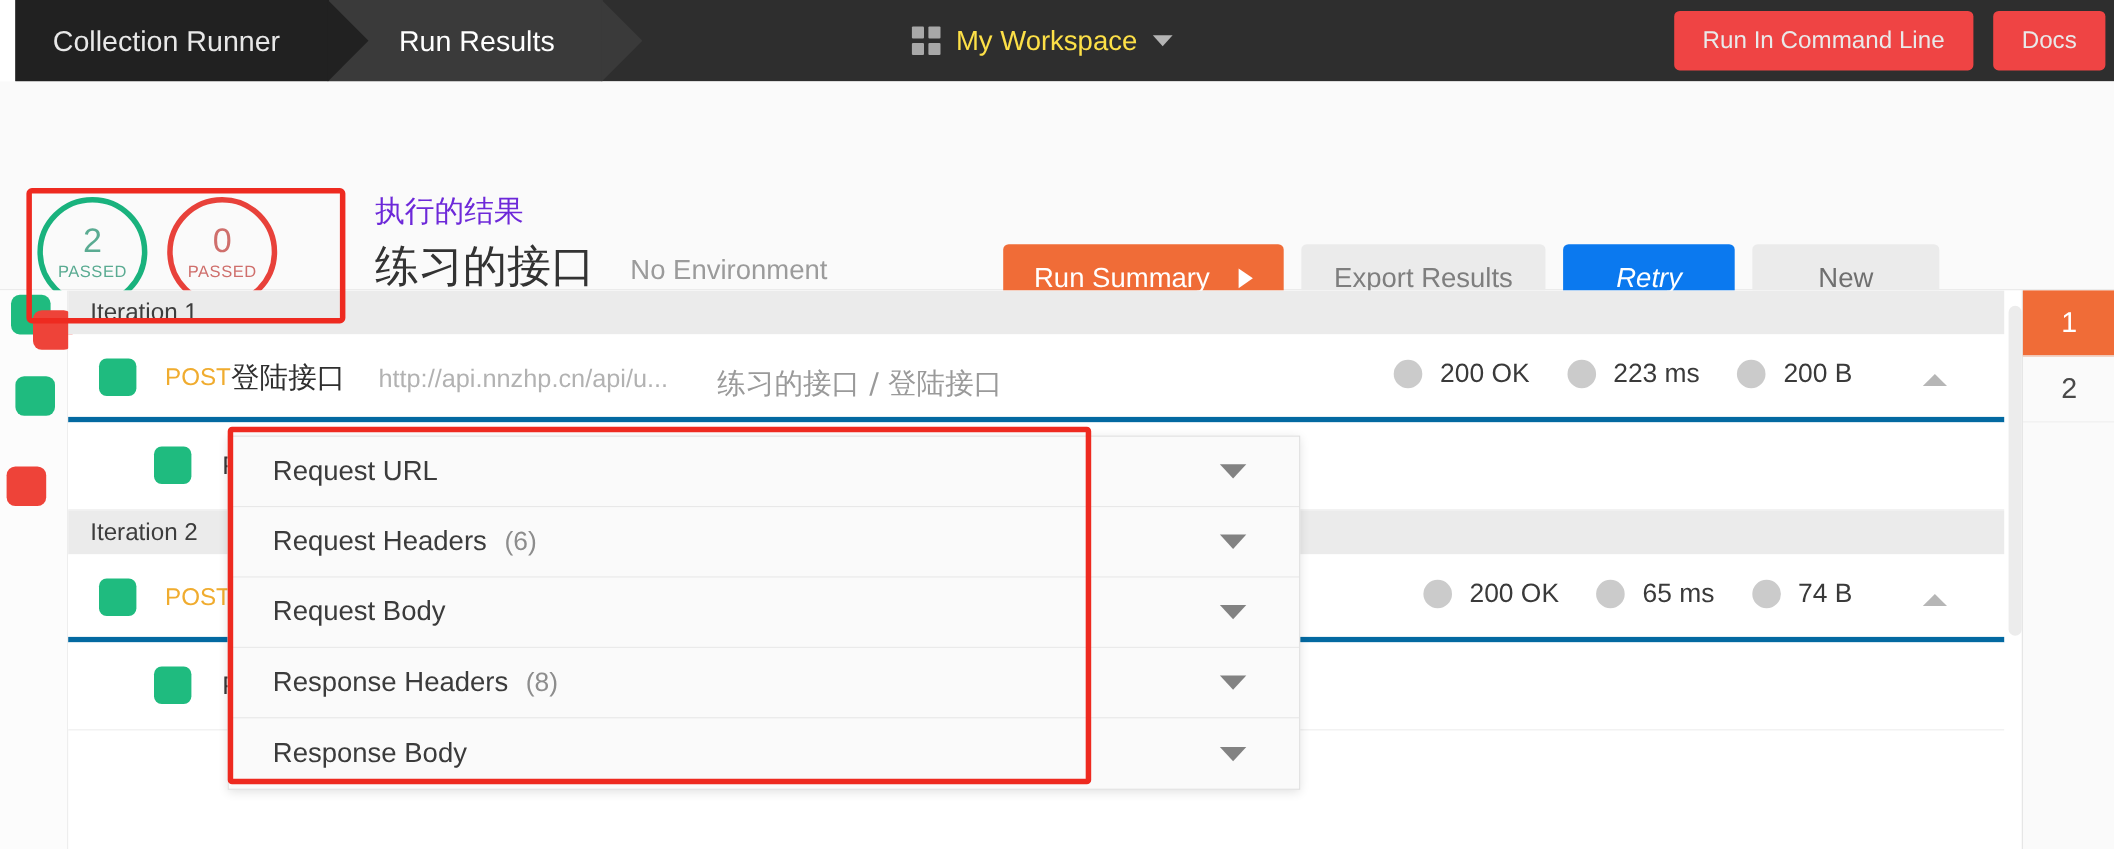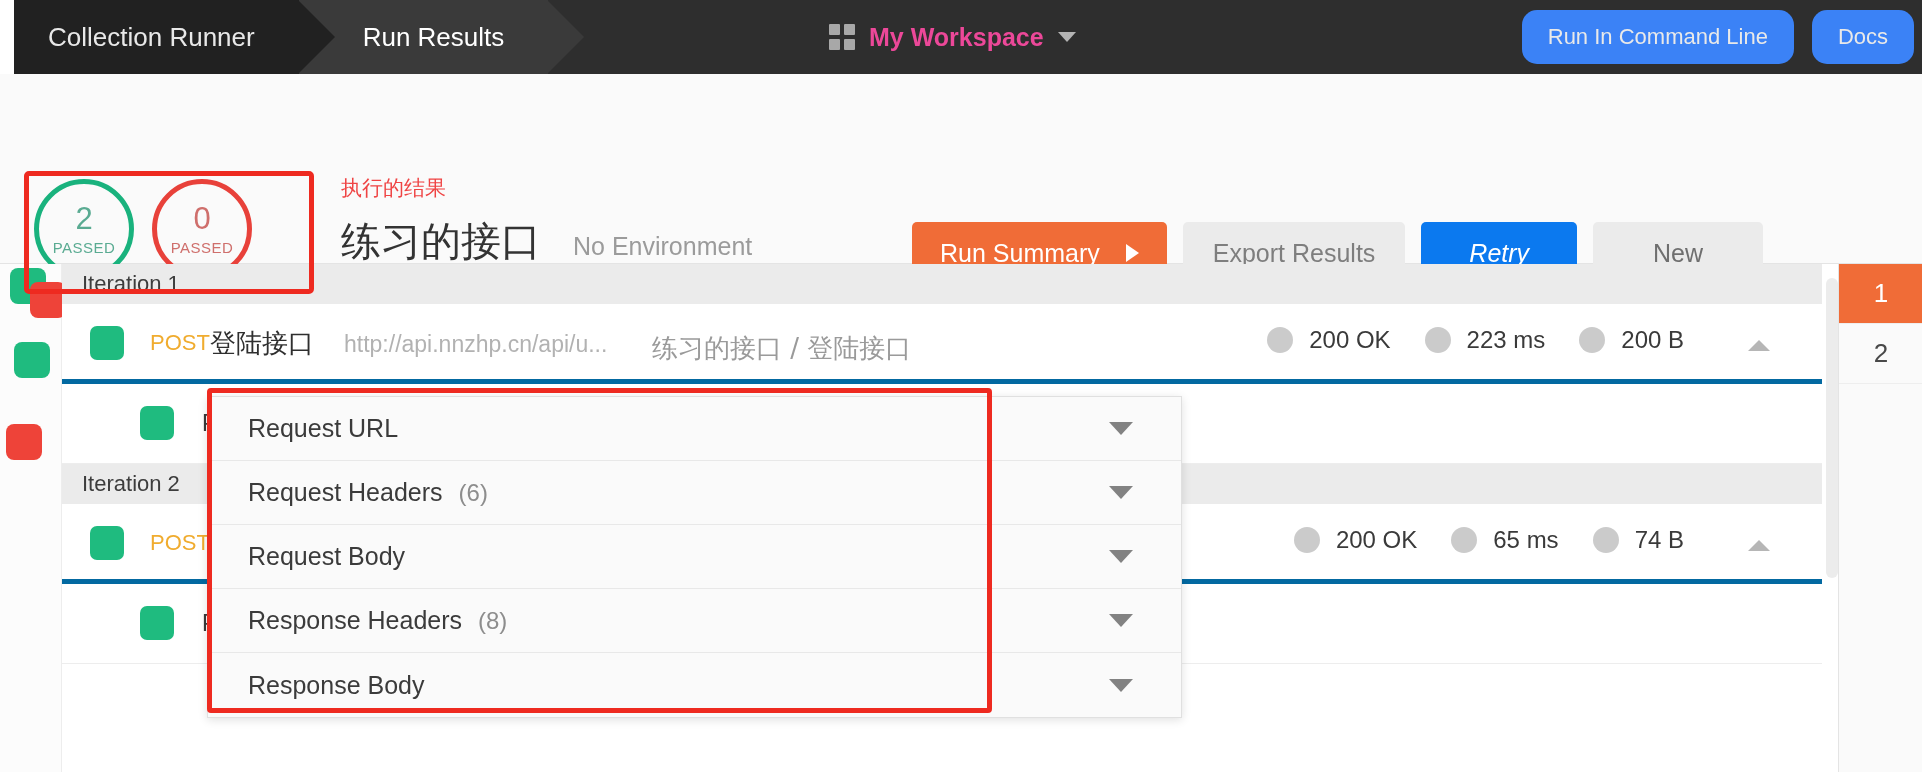--- a/index.html
+++ b/index.html
@@ -35,32 +35,32 @@
 
   .workspace {
     position: absolute; left: 815px; top: 0; height: 74px;
     display: flex; align-items: center; gap: 14px; cursor: pointer;
   }
   .grid-icon {
     display: grid; grid-template-columns: 11px 11px; grid-template-rows: 11px 11px;
     gap: 4px;
   }
   .grid-icon i { display: block; background: #a8a8a8; border-radius: 1px; }
-  .ws-label { color: #ec4899; font-size: 25px; font-weight: bold; }
+  .ws-label { color: #fde047; font-size: 25px; }
   .caret-down-sm {
     width: 0; height: 0; border-left: 9px solid transparent;
     border-right: 9px solid transparent; border-top: 10px solid #b4b4b4;
   }
 
   .topbar-right {
     position: absolute; right: 22px; top: 0; height: 74px;
     display: flex; align-items: center; gap: 18px;
   }
   .dark-btn {
-    background: #3b82f6; color: #e9e9e9; border: none; border-radius: 15px;
+    background: #ef4444; color: #e9e9e9; border: none; border-radius: 5px;
     font-size: 22px; padding: 14px 26px; cursor: pointer;
     font-family: "Liberation Sans", sans-serif; white-space: nowrap;
   }
 
   
   .summary {
     position: absolute; left: 0; top: 74px; width: 1922px; height: 190px;
     background: #fafafa; border-bottom: 1px solid #e4e4e4;
   }
   .anno-box-1 {
@@ -74,21 +74,21 @@
   }
   .ring.pass { border: 5px solid #19b27d; }
   .ring.fail { border: 5px solid #e8413a; }
   .ring-num { font-size: 31px; line-height: 1; margin-bottom: 5px; }
   .ring-lbl { font-size: 15px; letter-spacing: .5px; }
   .ring.pass .ring-num, .ring.pass .ring-lbl { color: #5aab92; }
   .ring.fail .ring-num, .ring.fail .ring-lbl { color: #cf6f6c; }
 
   .anno-text {
     position: absolute; left: 341px; top: 100px;
-    color: #ef4444; font-size: 21px; font-family: "DejaVu Sans", sans-serif;
+    color: #6d28d9; font-size: 27px; font-family: "DejaVu Sans", sans-serif;
   }
   .coll-title {
     position: absolute; left: 341px; top: 140px;
     font-size: 40px; color: #333; font-family: "DejaVu Sans", sans-serif;
   }
   .no-env {
     position: absolute; left: 573px; top: 158px;
     font-size: 25px; color: #9b9b9b;
   }
   .just-now {

